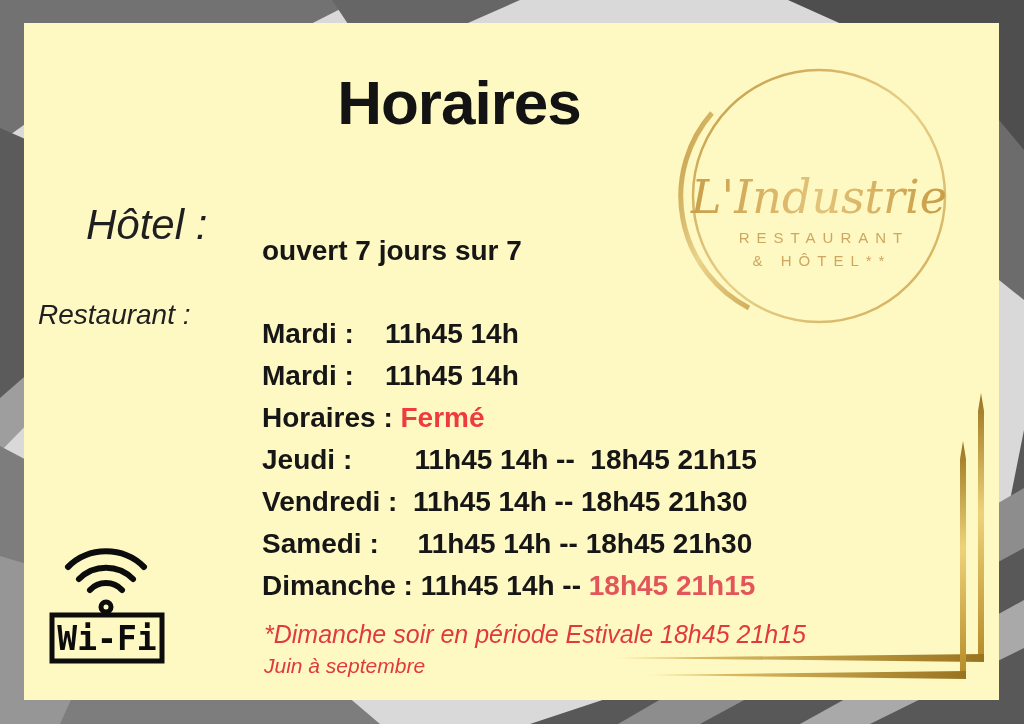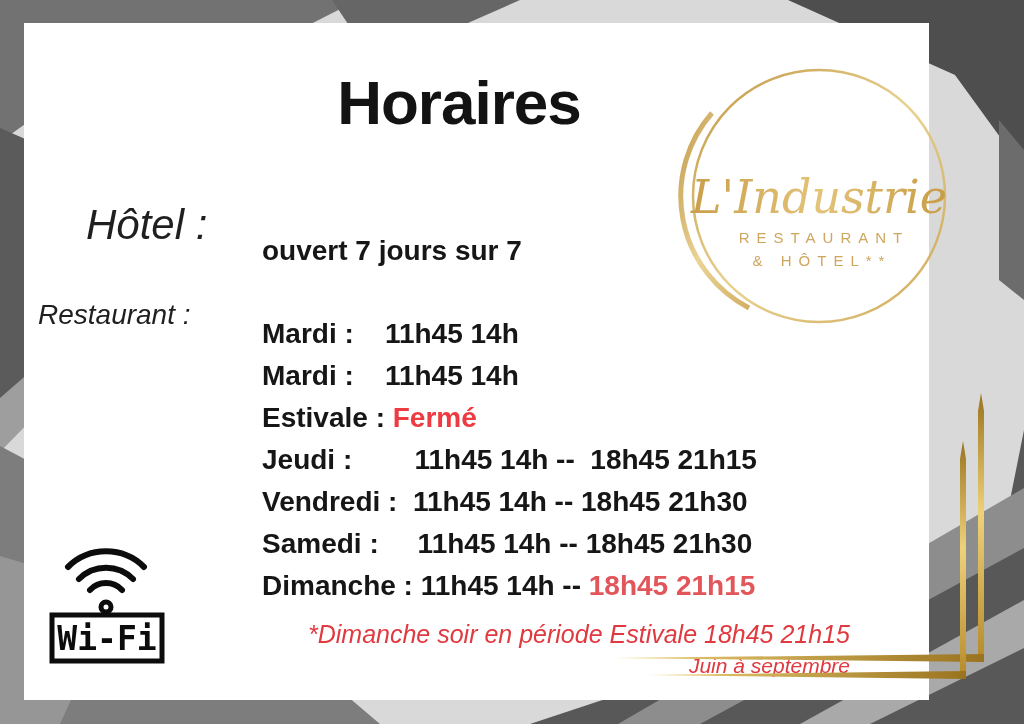--- a/index.html
+++ b/index.html
@@ -18,42 +18,42 @@
   .s5{background:#969696;clip-path:polygon(0px 556px,120px 592px,60px 724px,0px 724px);}
   .s6{background:#666666;clip-path:polygon(332px 0px,520px 0px,452px 30px,352px 30px);}
   .s7{background:#4e4e4e;clip-path:polygon(788px 0px,1024px 0px,1024px 170px,955px 75px);}
   .s8{background:#6c6c6c;clip-path:polygon(999px 120px,1024px 150px,1024px 300px,999px 280px);}
   .s9{background:#585858;clip-path:polygon(1024px 430px,1024px 724px,530px 724px,905px 600px,999px 555px);}
   .s10{background:#8d8d8d;clip-path:polygon(1024px 488px,1024px 548px,700px 724px,618px 724px);}
   .s11{background:#a9a9a9;clip-path:polygon(1024px 600px,1024px 648px,870px 724px,800px 724px);}
 
   
   .card{
-    position:absolute;left:24px;top:23px;width:905px;height:677px;
-    background:#ffffff;
+    position:absolute;left:24px;top:23px;width:975px;height:677px;
+    background:#fef9c3;
   }
   .title{
     position:absolute;left:250px;top:44px;width:370px;
     text-align:center;font-size:62px;font-weight:700;color:#131313;
     letter-spacing:-1px;
   }
   .script{
     font-family:Liberation Sans, sans-serif;
     font-style:italic;color:#1f1f1f;
   }
   .hotel-label{position:absolute;left:62px;top:178px;font-size:42px;}
   .hotel-value{position:absolute;left:238px;top:212px;font-size:28px;font-weight:700;color:#161616;}
   .restaurant-label{position:absolute;left:14px;top:276px;font-size:28px;}
 
   .schedule{position:absolute;left:238px;top:290px;}
   .sched-row{white-space:pre;font-size:28px;font-weight:700;color:#161616;height:42px;line-height:42px;}
   .t-red{color:#ee3a41;text-align:right;}
   .sched-row:nth-child(7) .t-red{color:#e2555a;margin-top:31px;}
 
-  .note{position:absolute;left:240px;top:596px;width:586px;text-align:right;
+  .note{position:absolute;left:240px;top:596px;width:586px;text-align:left;
         font-style:italic;color:#e0393f;}
   .note-l1{font-size:25px;line-height:30px;}
   .note-l2{font-size:21px;line-height:26px;margin-top:4px;}
 
   .logo-svg{position:absolute;left:630px;top:30px;}
   .wifi-svg{position:absolute;left:22px;top:490px;}
   .frame-svg{position:absolute;left:566px;top:362px;}
 </style>
 </head>
 <body>
@@ -97,21 +97,21 @@
   </svg>
 
   <div class="script hotel-label">Hôtel :</div>
   <div class="hotel-value">ouvert 7 jours sur 7</div>
 
   <div class="script restaurant-label">Restaurant :</div>
 
   <div class="schedule">
     <div class="sched-row"><span class="t-black">Mardi :    11h45 14h</span><span class="t-red"></span></div>
     <div class="sched-row"><span class="t-black">Mardi :    11h45 14h</span><span class="t-red"></span></div>
-    <div class="sched-row"><span class="t-black">Estivale : </span><span class="t-red">Fermé</span></div>
+    <div class="sched-row"><span class="t-black">Horaires : </span><span class="t-red">Fermé</span></div>
     <div class="sched-row"><span class="t-black">Jeudi :        11h45 14h --  18h45 21h15</span><span class="t-red"></span></div>
     <div class="sched-row"><span class="t-black">Vendredi :  11h45 14h -- 18h45 21h30</span><span class="t-red"></span></div>
     <div class="sched-row"><span class="t-black">Samedi :     11h45 14h -- 18h45 21h30</span><span class="t-red"></span></div>
     <div class="sched-row"><span class="t-black">Dimanche : 11h45 14h -- </span><span class="t-red">18h45 21h15</span></div>
   </div>
 
   <div class="note">
     <div class="note-l1">*Dimanche soir en période Estivale 18h45 21h15</div>
     <div class="note-l2">Juin à septembre</div>
   </div>

